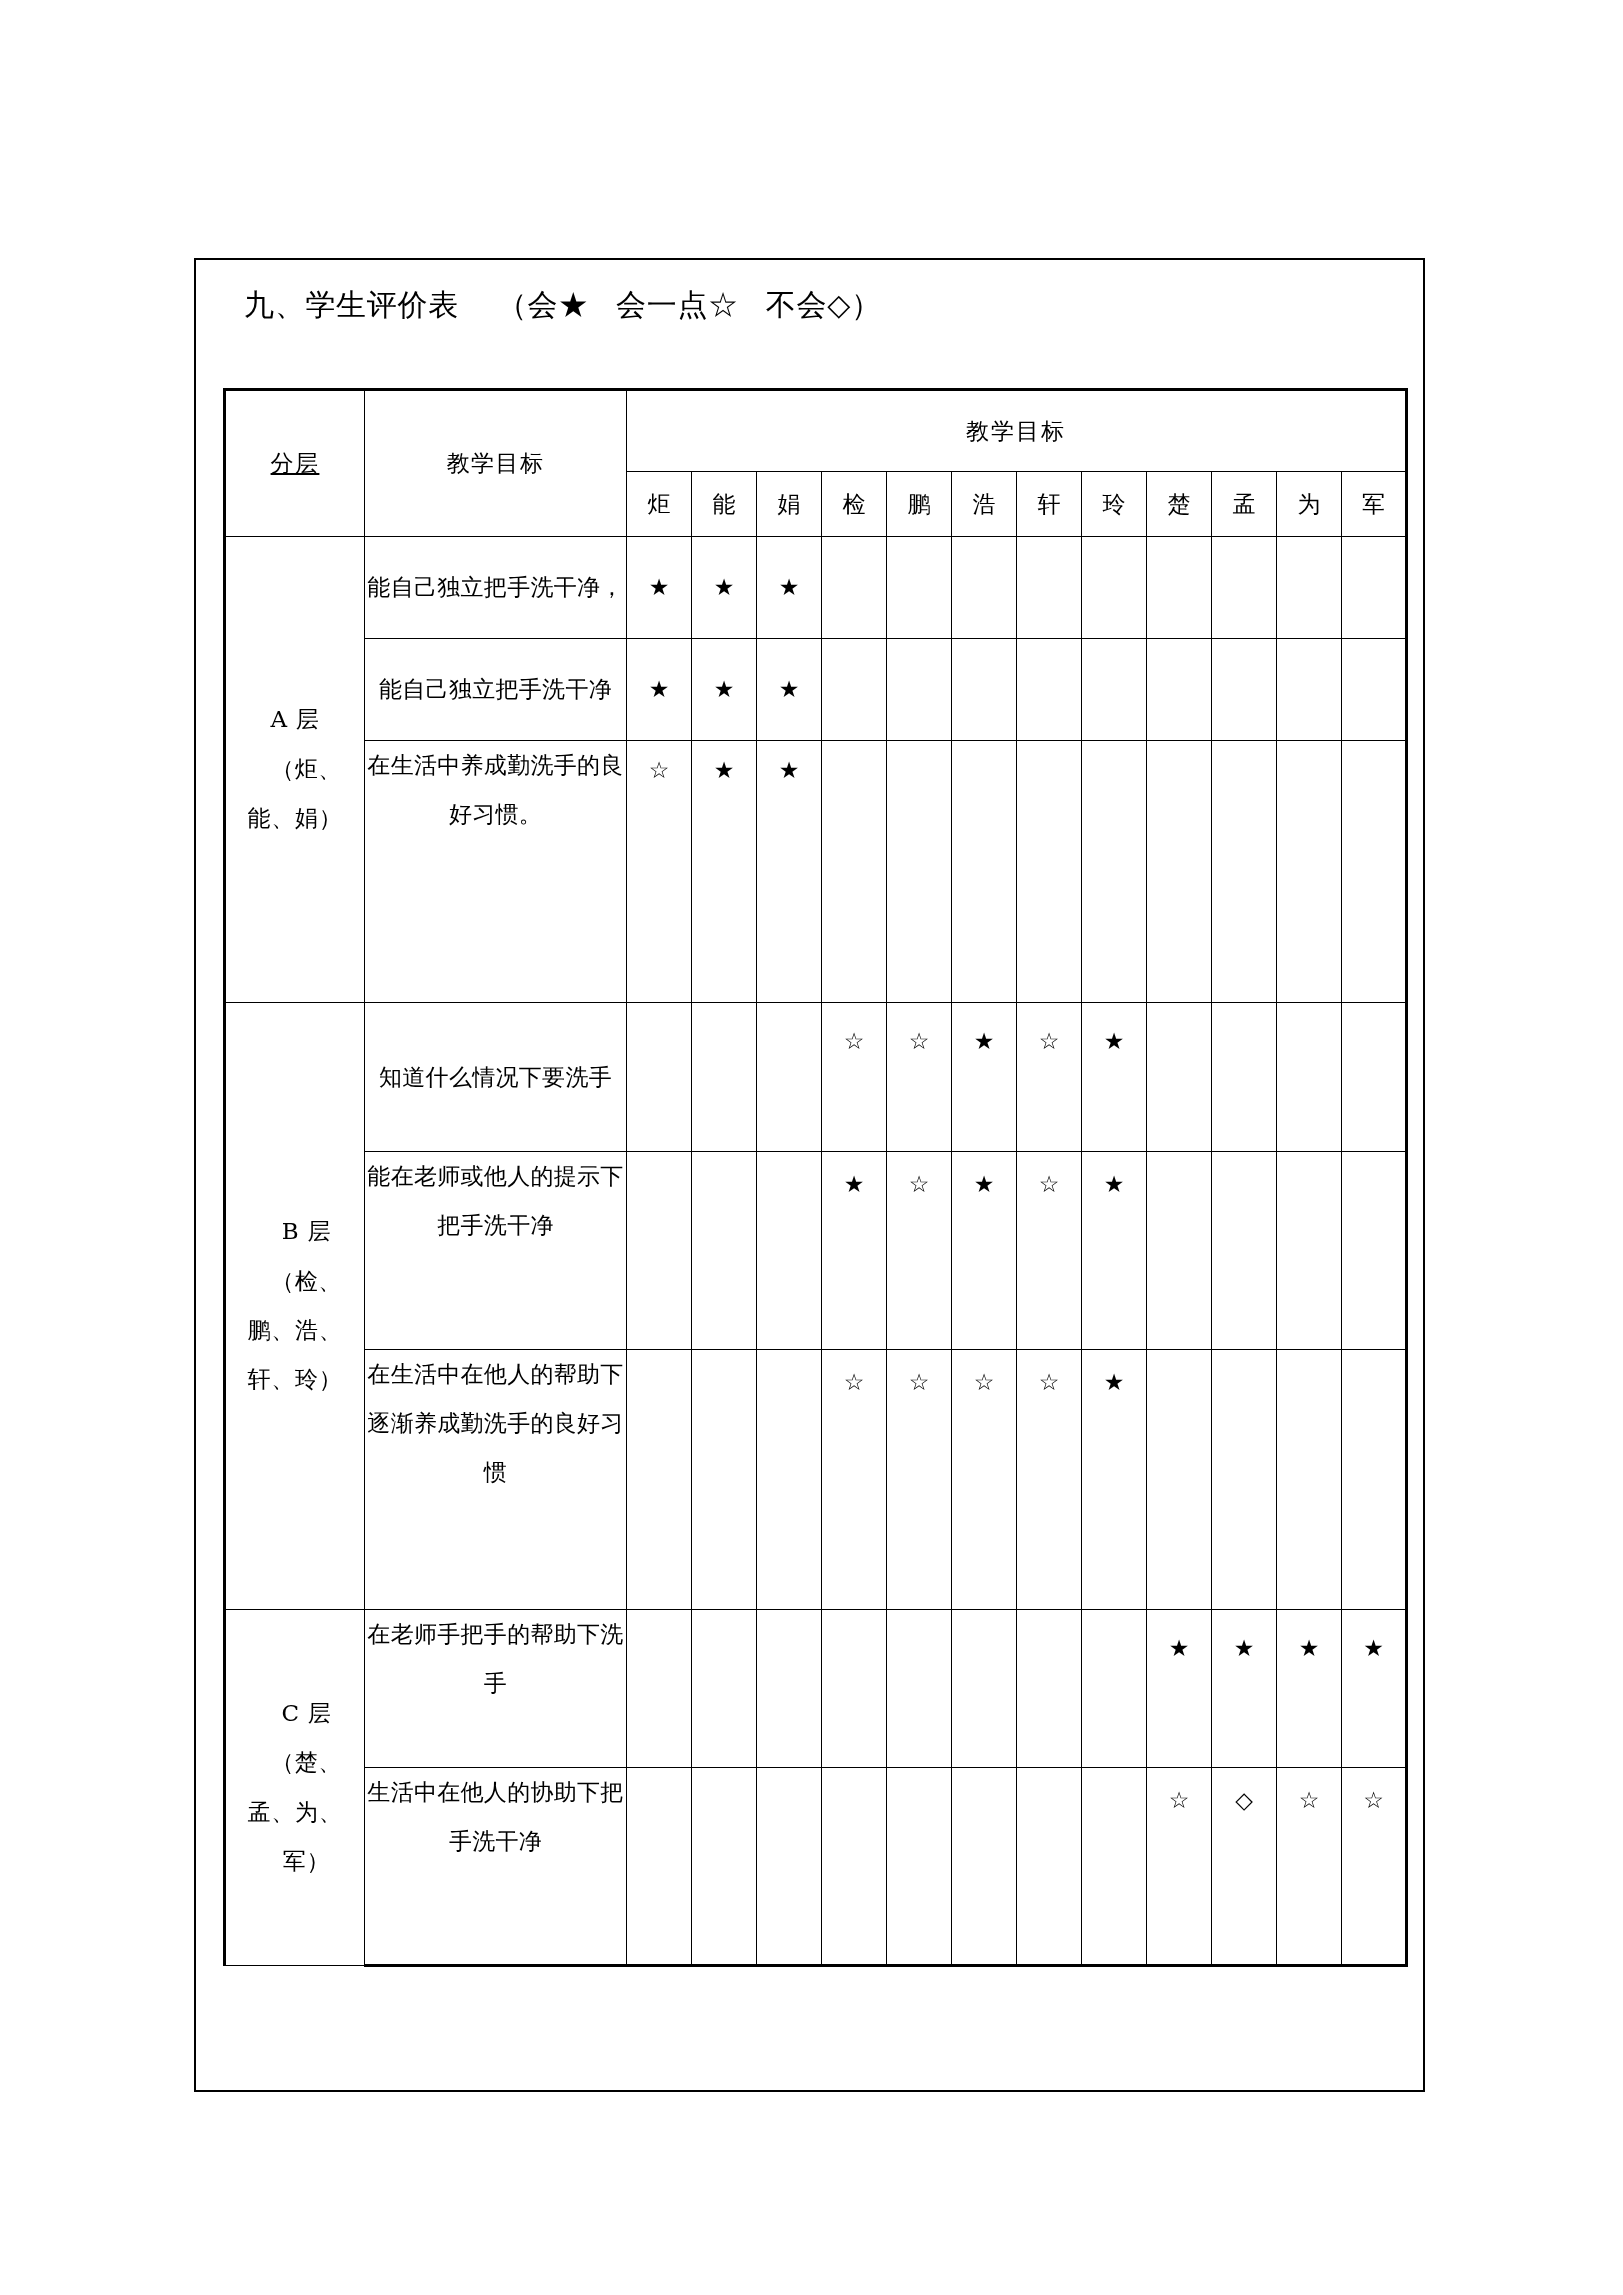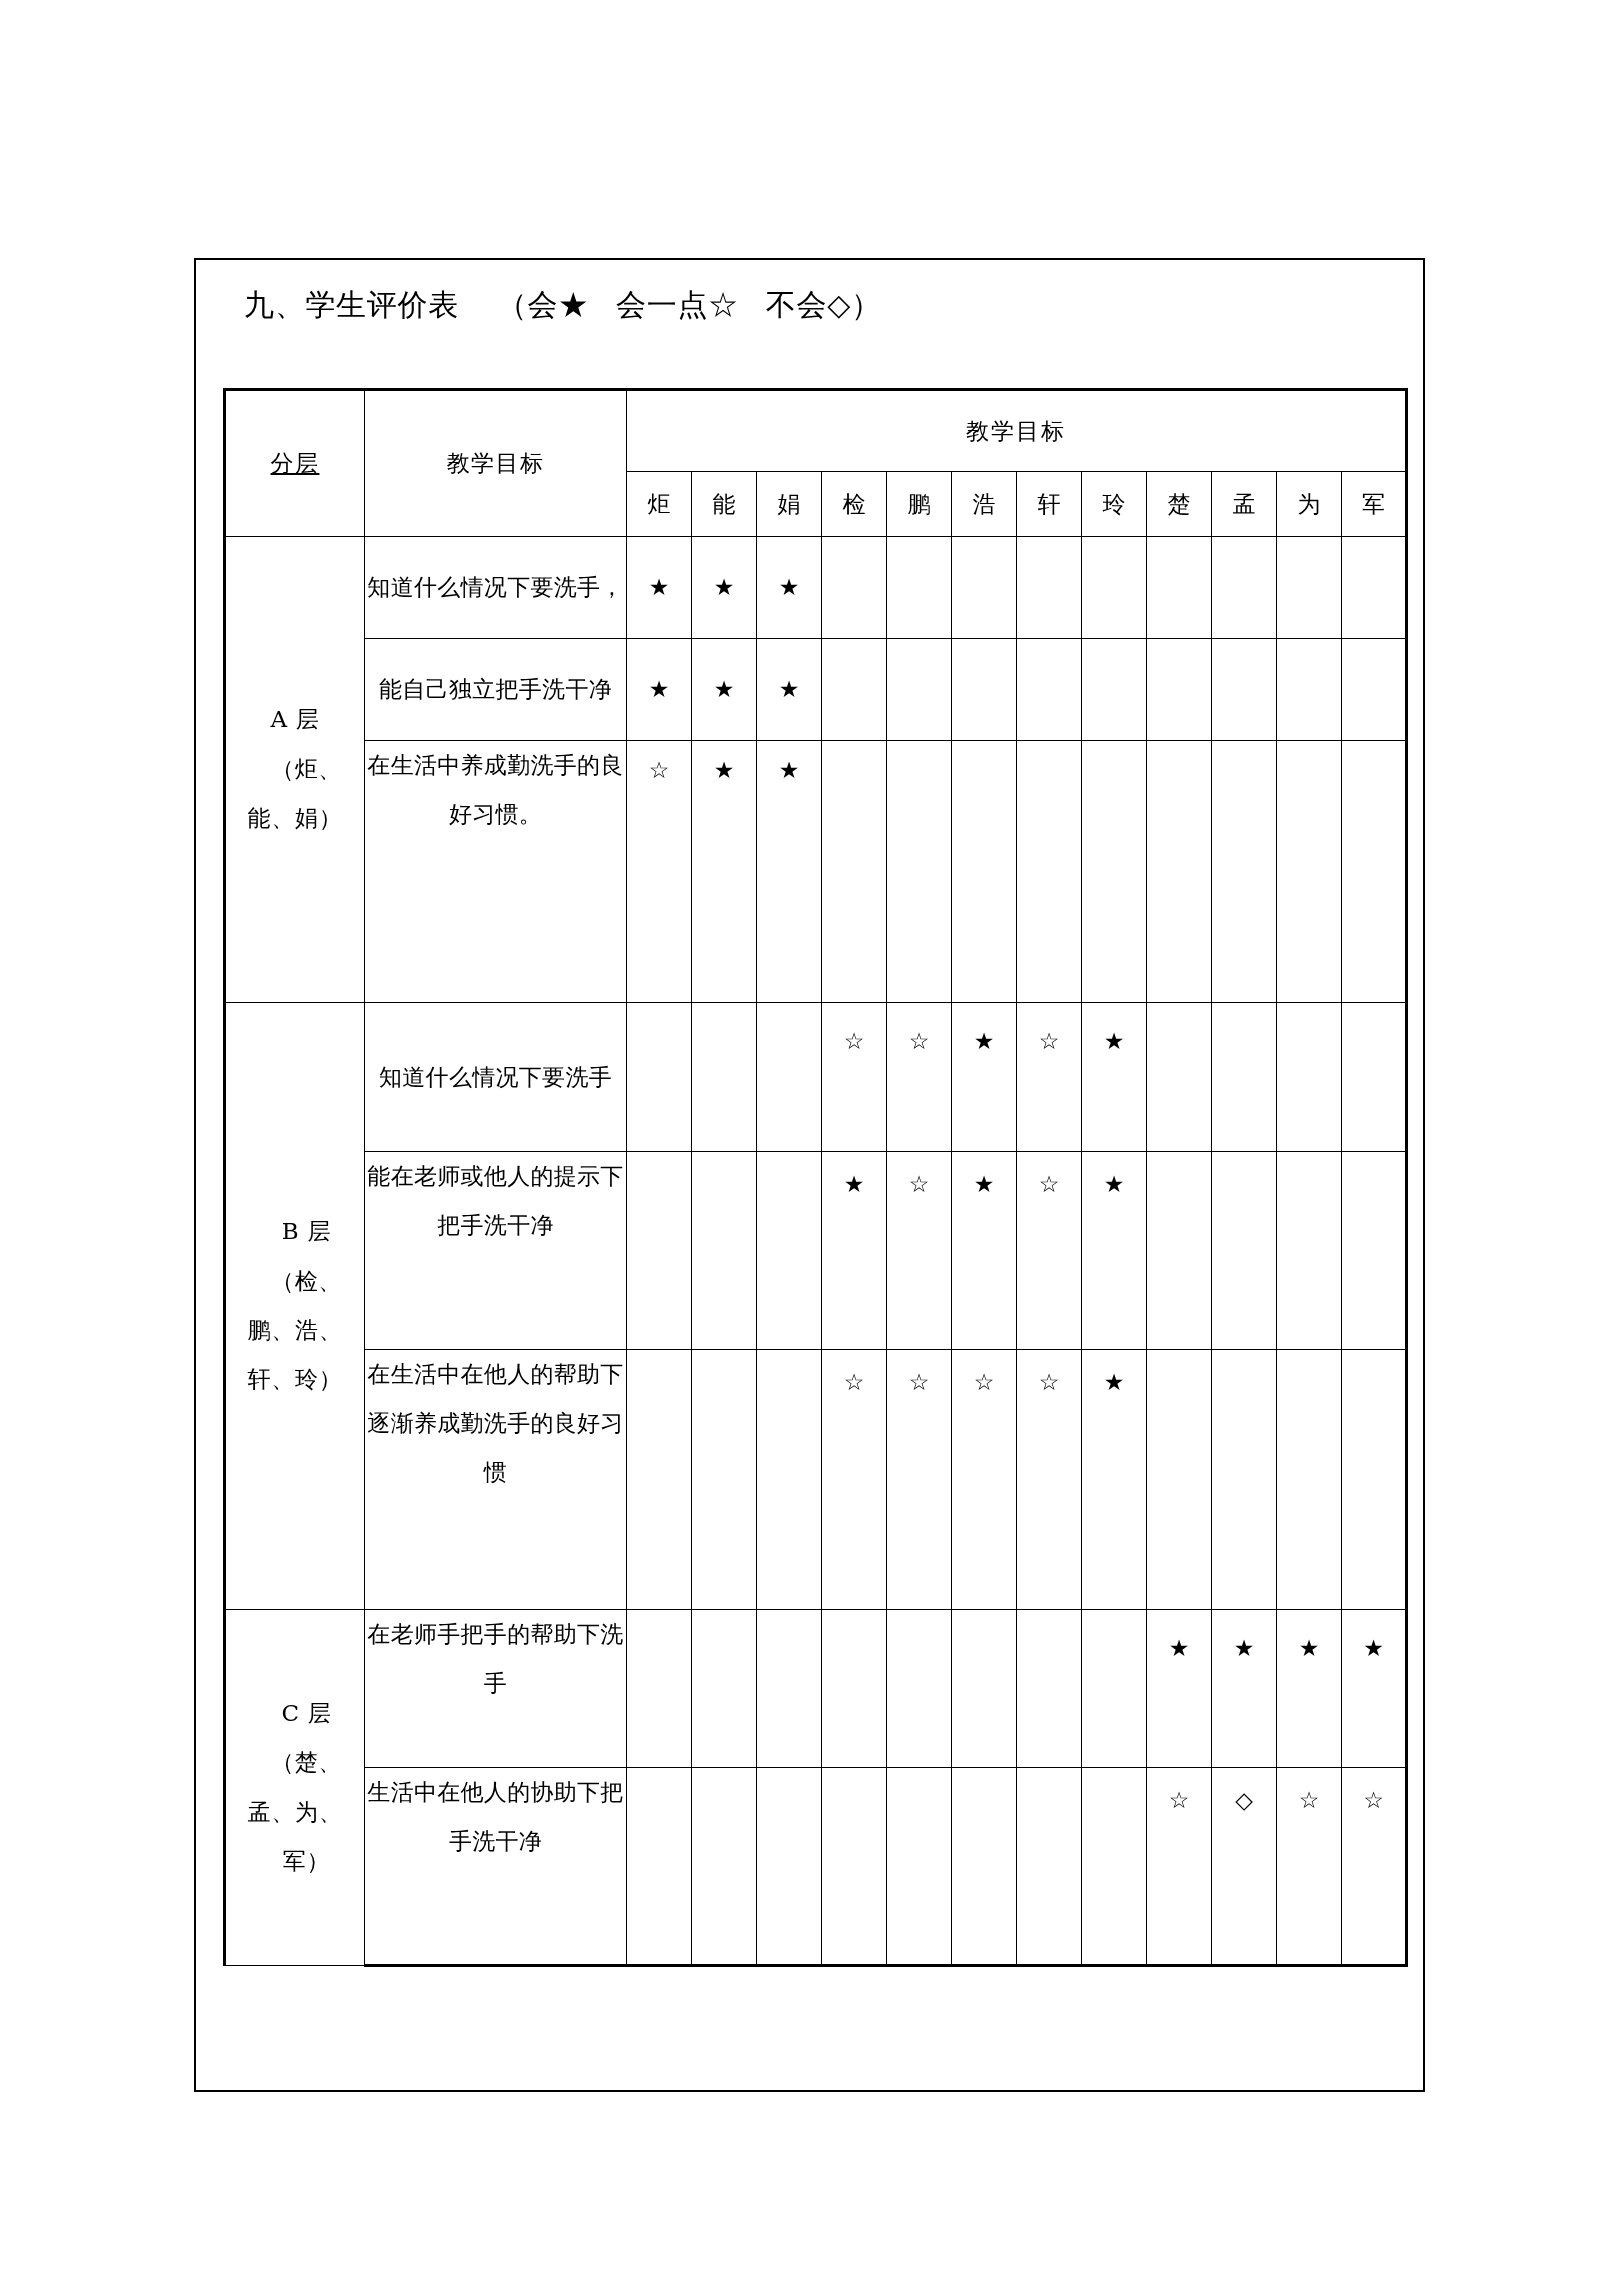--- a/index.html
+++ b/index.html
@@ -160,21 +160,21 @@
         <td class="name-cell">为</td>
         <td class="name-cell thick-right">军</td>
       </tr>
 
       <tr class="row-h2 sect-row">
         <td class="tier-cell sect-top thick-left" rowspan="3">
           <span class="tl">A 层</span>
           <span class="tl indent">（炬、</span>
           <span class="tl">能、娟）</span>
         </td>
-        <td class="goal-cell sect-top">知道什么情况下要洗手，</td>
+        <td class="goal-cell sect-top">能自己独立把手洗干净，</td>
         <td class="mark-cell sect-top">★</td>
         <td class="mark-cell sect-top">★</td>
         <td class="mark-cell sect-top">★</td>
         <td class="mark-cell sect-top"></td>
         <td class="mark-cell sect-top"></td>
         <td class="mark-cell sect-top"></td>
         <td class="mark-cell sect-top"></td>
         <td class="mark-cell sect-top"></td>
         <td class="mark-cell sect-top"></td>
         <td class="mark-cell sect-top"></td>

